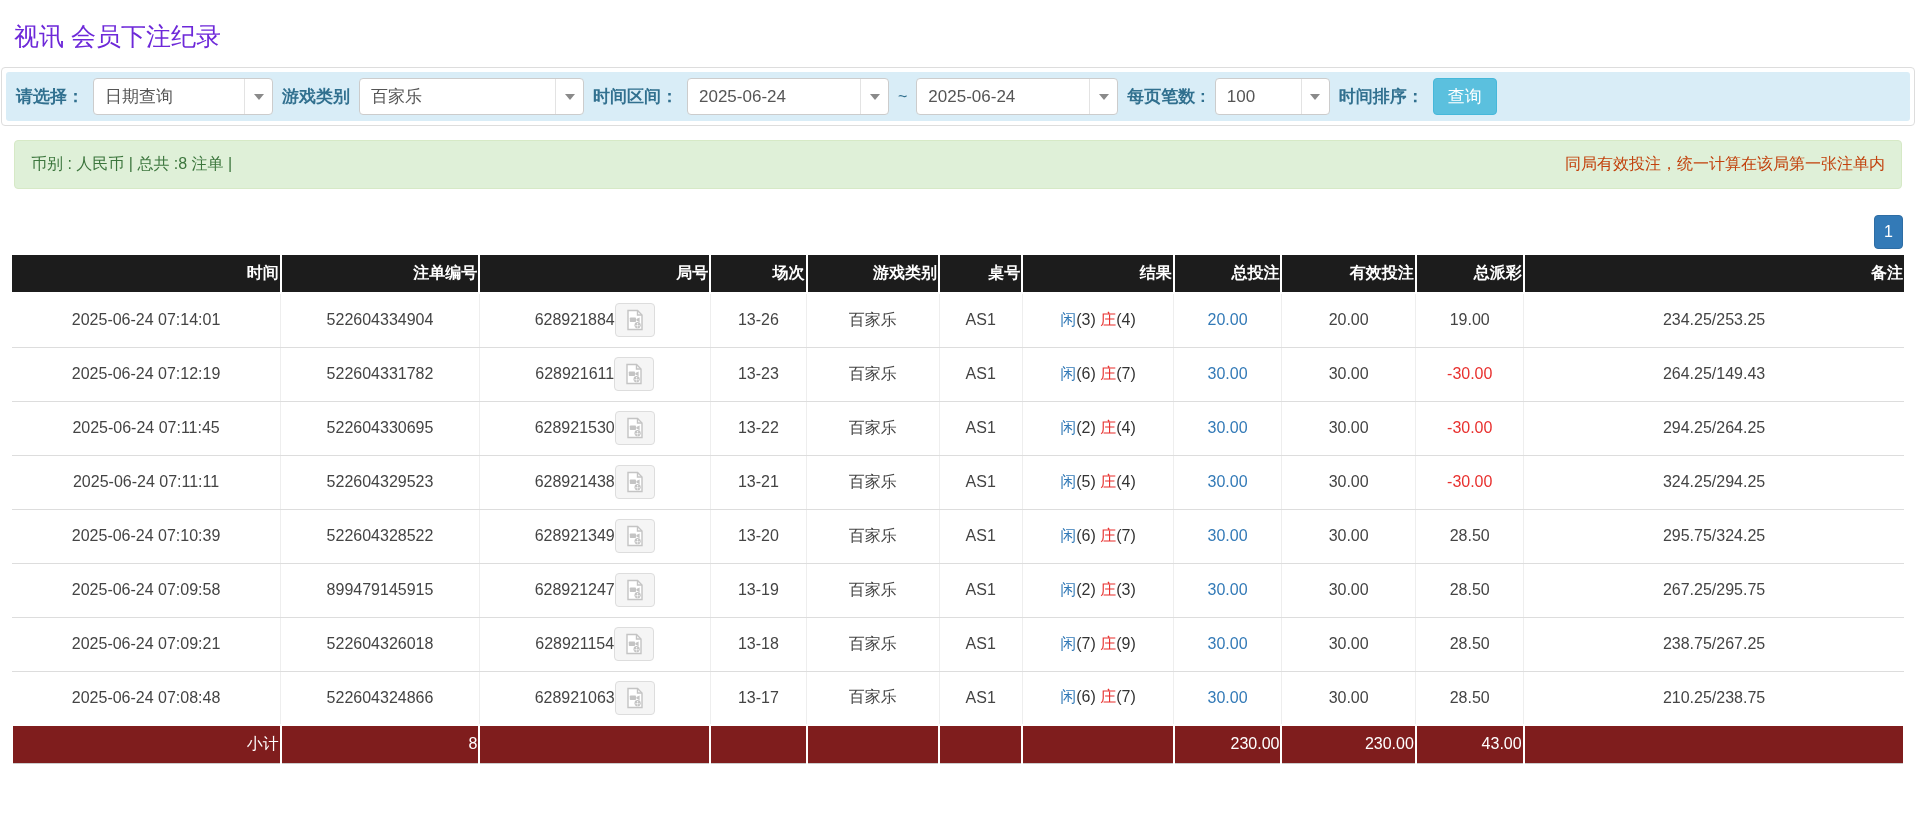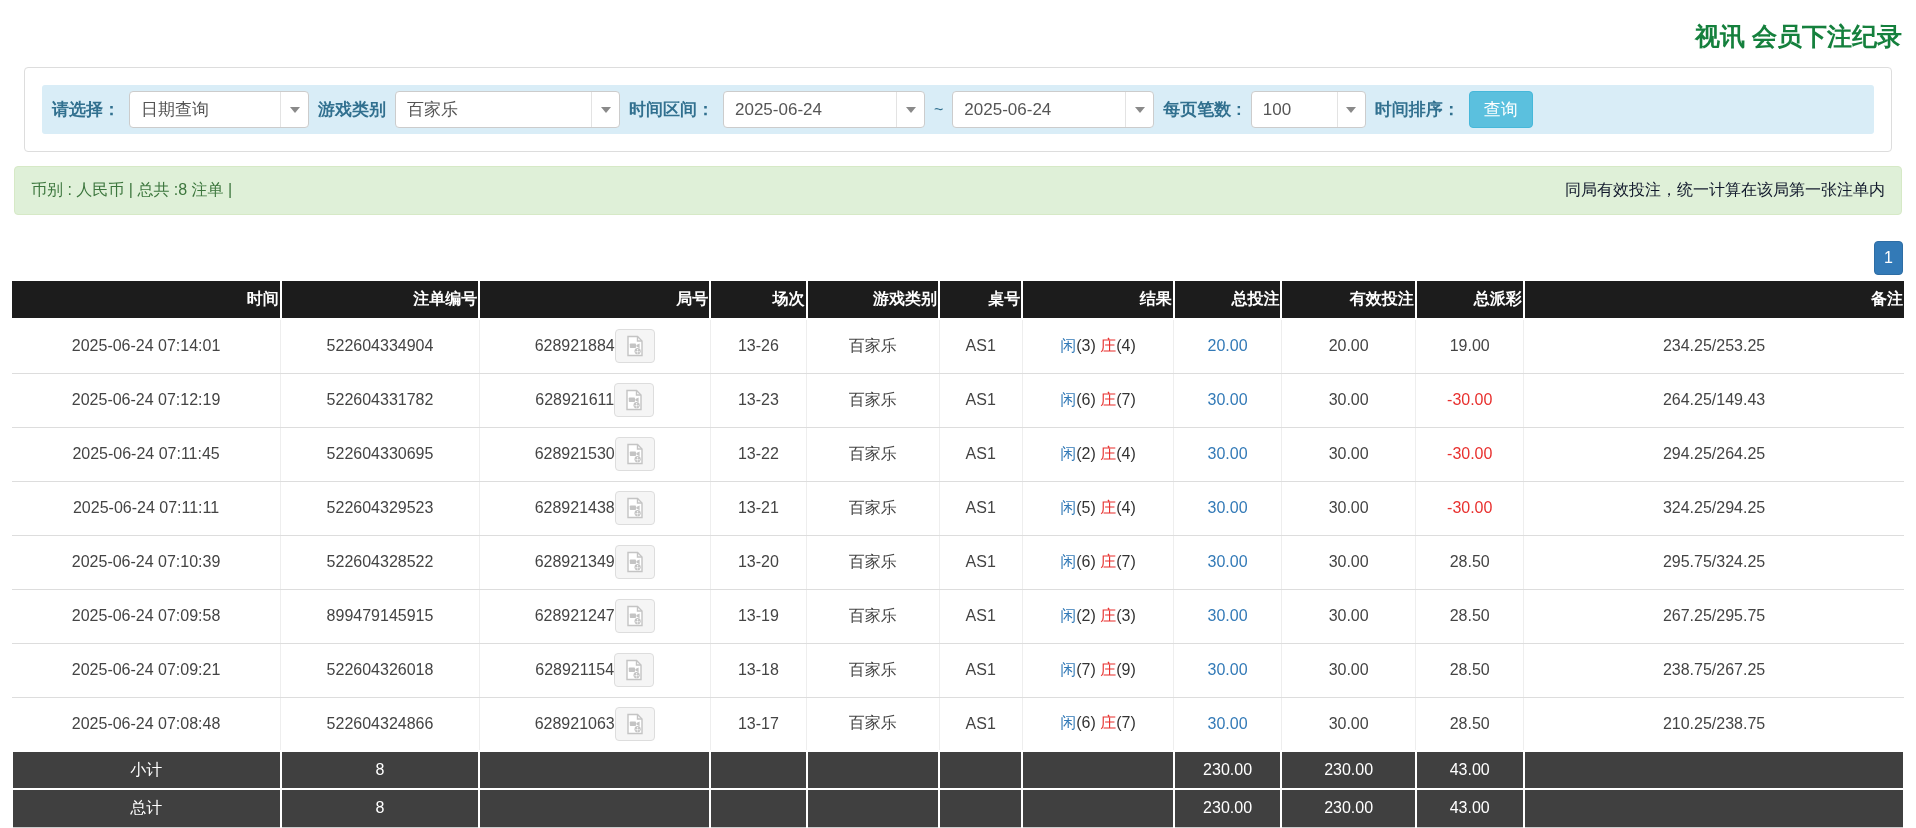--- a/index.html
+++ b/index.html
@@ -1,48 +1,48 @@
 <!DOCTYPE html>
 <html><head>
 <meta charset="utf-8">
 <style>
   * { box-sizing: border-box; }
   html, body { margin:0; padding:0; background:#fff; }
   body { width:1916px; min-height:828px; font-family:"Liberation Sans","DejaVu Sans",sans-serif; color:#333; }
 
-  .page-title { margin:20px 14px 14px 14px; font-size:25px; font-weight:700; color:#15803d;text-align:right; }
+  .page-title { margin:20px 14px 14px 14px; font-size:25px; font-weight:400; color:#6d28d9; }
 
   
-  .filter-panel { margin:0 24px; border:1px solid #ddd; border-radius:4px; padding:17px; background:#fff; }
+  .filter-panel { margin:0 1px; border:1px solid #ddd; border-radius:4px; padding:4px; background:#fff; }
   .filter-bar { background:#d9edf7; border-radius:3px; padding:6px 10px; display:flex; align-items:center; gap:9px; }
   .filter-label { color:#31708f; font-weight:bold; font-size:17px; white-space:nowrap; }
   .tilde { color:#31708f; font-size:16px; }
   .select { background:#fff; border:1px solid #ccc; border-radius:4px; height:37px; display:flex; align-items:center; font-size:17px; color:#555; cursor:pointer; }
   .select .sel-text { padding:0 8px 0 11px; flex:1; white-space:nowrap; overflow:hidden; }
   .select .caret-box { width:28px; align-self:stretch; display:flex; align-items:center; justify-content:center; border-left:1px solid #e3e3e3; }
   .caret { width:0; height:0; border-left:5px solid transparent; border-right:5px solid transparent; border-top:6px solid #8a8a8a; }
   .w-query { width:180px; } .w-game { width:225px; } .w-date { width:202px; } .w-size { width:115px; } .w-sort { width:200px; }
   .search-btn { background:#5bc0de; border:1px solid #46b8da; color:#fff; font-size:17px; border-radius:4px; height:37px; padding:0 14px; cursor:pointer; }
 
   
   .summary-bar { margin:14px 14px 0 14px; background:#dff0d8; border:1px solid #d6e9c6; border-radius:4px; height:49px; padding:0 16px; display:flex; align-items:center; justify-content:space-between; font-size:16px; }
   .summary-left { color:#3c763d; }
-  .summary-right { color:#0f172a; }
+  .summary-right { color:#c2410c; }
 
   
   .pagination-row { margin:26px 13px 6px 14px; display:flex; justify-content:flex-end; }
   .page-btn { min-width:29px; height:34px; background:#337ab7; border:1px solid #2e6da4; border-radius:4px; color:#fff; font-size:16px; display:flex; align-items:center; justify-content:center; cursor:pointer; }
 
   
   table.records { width:1894px; margin:0 11px; border-collapse:collapse; table-layout:fixed; }
   thead th { background:#1c1c1c; color:#fff; font-size:16px; font-weight:bold; height:38px; border-left:2px solid #fff; border-bottom:2px solid #fff; text-align:right; }
   thead th:first-child { border-left:none; }
   tbody td { background:#fff; height:54px; font-size:16px; color:#444; text-align:center; border-bottom:1px solid #ddd; border-left:1px solid #eee; }
   tbody td:first-child { border-left:none; }
-  tfoot td { background:#404040; color:#fff; font-size:16px; height:38px; text-align:center; border:2px solid #fff; }
+  tfoot td { background:#7f1d1d; color:#fff; font-size:16px; height:38px; text-align:right; border:2px solid #fff; }
   tfoot tr:last-child td { border-bottom:1px solid #ccc; }
 
   .player { color:#337ab7; } 
   .banker { color:#e8312f; } 
   .score { color:#333; }
   .bet-link { color:#337ab7; text-decoration:none; cursor:pointer; }
   td.neg { color:#e8312f; }
 
   .round-cell-inner { display:flex; align-items:center; justify-content:center; }
   .video-btn { width:40px; height:34px; background:#f5f5f5; border:1px solid #ddd; border-radius:4px; display:inline-flex; align-items:center; justify-content:center; cursor:pointer; padding:0; }
@@ -419,27 +419,14 @@
       <td></td>
         <td></td>
         <td></td>
       <td></td>
         <td></td>
       <td>230.00</td>
       <td>230.00</td>
       <td>43.00</td>
       <td></td>
     </tr>
-    <tr>
-      <td>总计</td>
-      <td>8</td>
-      <td></td>
-        <td></td>
-        <td></td>
-      <td></td>
-        <td></td>
-      <td>230.00</td>
-      <td>230.00</td>
-      <td>43.00</td>
-      <td></td>
-    </tr>
   </tfoot>
 </table>
 
 </body></html>

